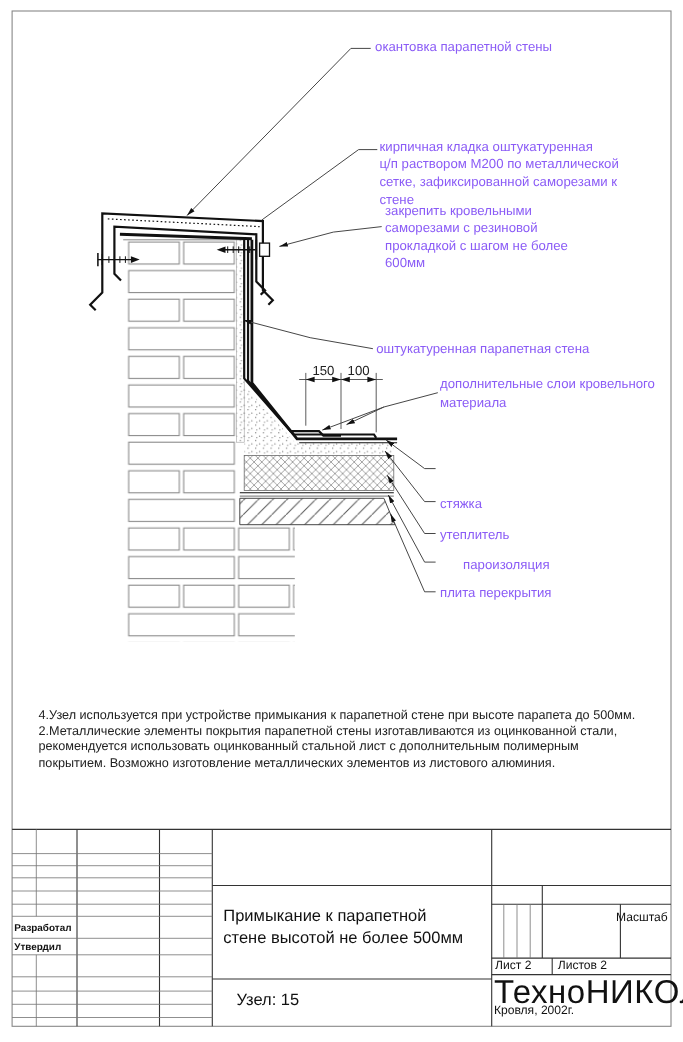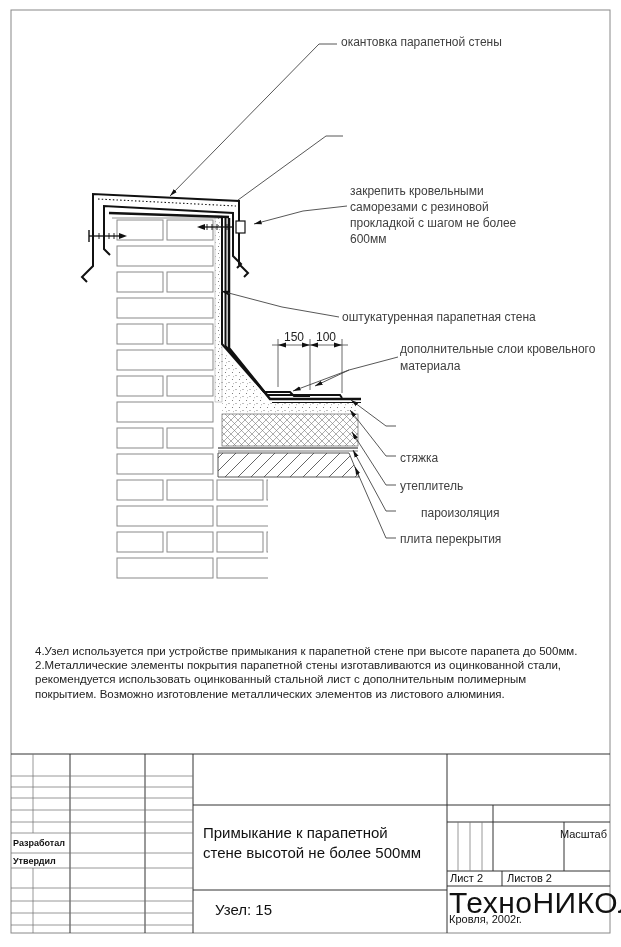--- a/index.html
+++ b/index.html
@@ -1,19 +1,19 @@
 <!DOCTYPE html>
 <html><head>
 <meta charset="utf-8">
 <style>
   html,body{margin:0;padding:0;background:#fff;}
   .page{position:relative;width:621px;height:947px;background:#fff;overflow:hidden;
         font-family:"Liberation Sans",sans-serif;color:#222;}
   svg{position:absolute;left:0;top:0;}
-  .lbl{position:absolute;font-size:12px;line-height:16px;color:#404040;white-space:pre-line;}
+  .lbl{position:absolute;font-size:12px;line-height:16px;color:#8b5cf6;white-space:pre-line;}
   .lbl.tight{line-height:17px;}
   .notes{position:absolute;left:35px;top:644px;width:575px;}
   .notes-heading{font-size:12px;font-weight:bold;color:#111;margin-bottom:6px;}
   .note-item{font-size:11.5px;line-height:14.2px;color:#222;white-space:pre-line;margin:0 0 0 0;}
   .tb-text{position:absolute;color:#111;}
   .tb-small{font-size:9px;font-weight:bold;}
   .tb-title{font-size:15px;line-height:20px;white-space:pre-line;margin-top:11px;}
   .tb-node{font-size:15px;}
   .tb-scale{font-size:11px;text-align:right;width:106px;}
   .tb-sheet{font-size:11px;}
@@ -165,20 +165,24 @@
     <line x1="11" y1="853" x2="193" y2="853"></line>
     <line x1="11" y1="868" x2="193" y2="868"></line>
     <line x1="11" y1="888" x2="193" y2="888"></line>
     <line x1="11" y1="901" x2="193" y2="901"></line>
     <line x1="11" y1="913" x2="193" y2="913"></line>
     <line x1="11" y1="925" x2="193" y2="925"></line>
   </g>
 </svg>
 
 <div class="lbl" style="left:341px;top:34px;">окантовка парапетной стены</div>
+<div class="lbl" style="left:345px;top:125px;">кирпичная кладка оштукатуренная
+ц/п раствором М200 по металлической
+сетке, зафиксированной саморезами к
+стене</div>
 <div class="lbl" style="left:350px;top:183px;">закрепить кровельными
 саморезами с резиновой
 прокладкой с шагом не более
 600мм</div>
 <div class="lbl" style="left:342px;top:309px;">оштукатуренная парапетная стена</div>
 <div class="lbl tight" style="left:400px;top:341px;">дополнительные слои кровельного
 материала</div>
 <div class="lbl" style="left:400px;top:450px;">стяжка</div>
 <div class="lbl" style="left:400px;top:478px;">утеплитель</div>
 <div class="lbl" style="left:400px;top:505px;padding-left:21px;">пароизоляция</div>

